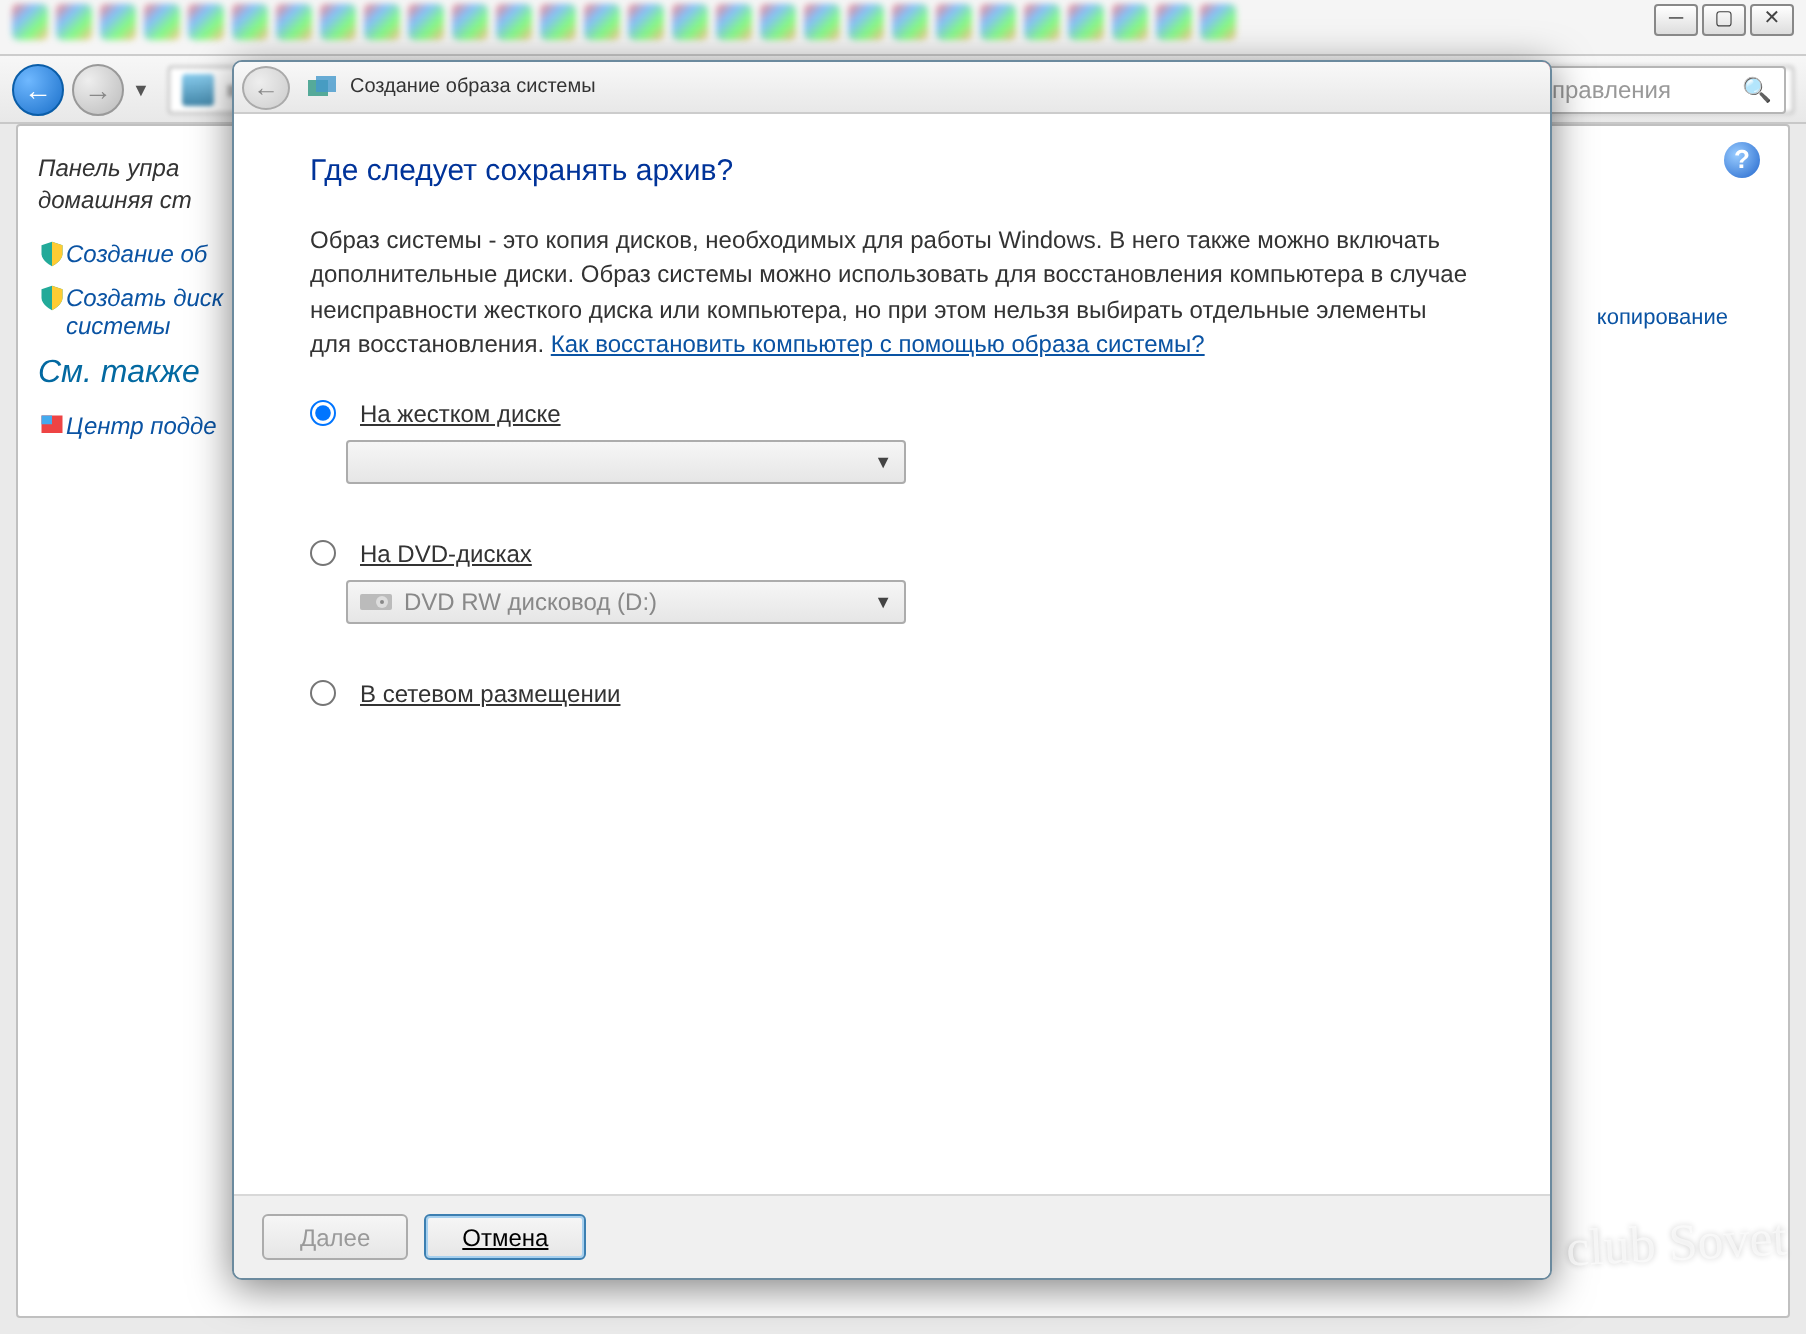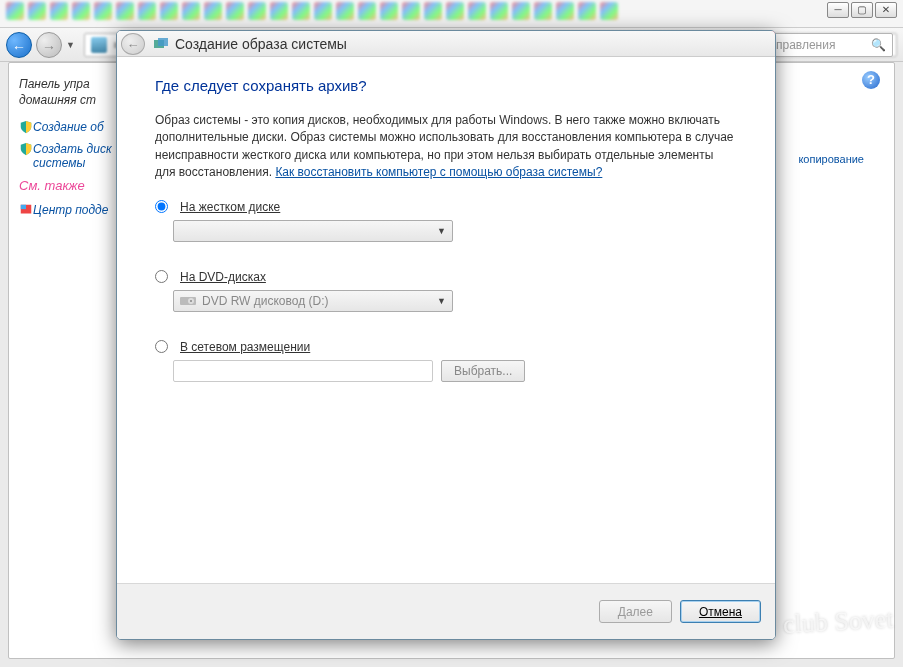--- a/index.html
+++ b/index.html
@@ -22,50 +22,50 @@
 .search-box { position: absolute; right: 10px; top: 5px; width: 130px; height: 24px; background: #fff; border: 1px solid #b5b5b5; border-radius: 2px; display: flex; align-items: center; justify-content: space-between; padding: 0 6px; font-size: 12px; color: #999; }
 .search-box .mag { color: #2a72c3; }
 
 
 .bg-panel { position: absolute; left: 8px; top: 62px; right: 8px; bottom: 8px; background: #fff; border: 1px solid #c0c0c0; border-radius: 2px; display: flex; }
 .bg-sidebar { width: 200px; padding: 14px 10px; font-size: 12px; font-style: italic; }
 .bg-sidebar .side-home { color: #333; margin-bottom: 12px; line-height: 1.3; }
 .bg-sidebar .side-link { color: #0a53a3; margin-bottom: 8px; display: flex; gap: 0; cursor: pointer; }
 .bg-sidebar .shield { width: 14px; height: 14px; }
 .bg-sidebar .shield svg { width: 14px; height: 14px; }
-.bg-sidebar .see-also { color: #ec4899; font-size: 13px; }
+.bg-sidebar .see-also { color: #0369a1; font-size: 16px; }
 .bg-right-link { position: absolute; right: 30px; top: 90px; color: #0a53a3; font-size: 11px; }
 .help-icon { position: absolute; right: 14px; top: 8px; width: 18px; height: 18px; background: radial-gradient(circle at 35% 35%, #9cf, #26c); border-radius: 50%; color: #fff; font-size: 13px; font-weight: bold; text-align: center; line-height: 18px; cursor: pointer; }
 
 
 .dialog { position: absolute; left: 116px; top: 30px; width: 660px; height: 610px; background: #fff; border: 1px solid #6b8a9e; box-shadow: 0 4px 20px rgba(0,0,0,0.5); border-radius: 5px; overflow: hidden; display: flex; flex-direction: column; }
 .dlg-titlebar { height: 26px; background: linear-gradient(#f8f8f8,#e8e8e8); border-bottom: 1px solid #ccc; display: flex; align-items: center; padding: 0 4px; position: relative; }
 .dlg-back { width: 24px; height: 22px; border-radius: 50%; background: radial-gradient(circle at 35% 35%, #eee, #ccc); border: 1px solid #aaa; color: #888; font-size: 13px; text-align: center; line-height: 20px; margin-right: 8px; }
 .dlg-icon { width: 16px; height: 16px; margin-right: 6px; display: flex; align-items: center; }
-.dlg-title { font-size: 14px; color: #333; }
+.dlg-title { font-size: 10px; color: #333; }
 .dlg-close { position: absolute; right: -14px; top: -8px; width: 44px; height: 20px; background: linear-gradient(#e89,#c23); border: 1px solid #8a1a1a; border-radius: 3px; color: #fff; text-align: center; font-size: 12px; line-height: 18px; cursor: pointer; box-shadow: 0 1px 3px rgba(0,0,0,0.4); }
 
 .dlg-body { flex: 1; padding: 20px 38px; font-size: 12px; color: #333; overflow: auto; }
 .dlg-heading { color: #003399; font-size: 15px; font-weight: normal; margin-bottom: 18px; }
 .dlg-desc { line-height: 1.45; margin-bottom: 18px; }
 .dlg-desc a { color: #0a53a3; text-decoration: underline; cursor: pointer; text-align: right; }
 
 .option-block { margin-bottom: 28px; }
 .option-row { display: flex; align-items: center; gap: 12px; margin-bottom: 6px; text-decoration: underline; }
 .option-row input[type=radio] { margin: 0; }
 .option-row label { cursor: pointer; }
 .dropdown { width: 280px; height: 22px; border: 1px solid #acacac; background: linear-gradient(#f6f6f6,#e6e6e6); border-radius: 2px; display: flex; align-items: center; justify-content: space-between; padding: 0 6px; margin-left: 18px; font-size: 12px; cursor: pointer; position: relative; }
 .dropdown.disabled { color: #888; }
 .dropdown .dd-icon { width: 16px; height: 14px; display: flex; align-items: center; }
 .dropdown .dd-arrow { font-size: 9px; color: #444; }
 .net-row { display: flex; align-items: center; gap: 8px; margin-left: 18px; }
 .net-input { width: 260px; height: 22px; border: 1px solid #cacaca; background: #fff; border-radius: 2px; }
 .browse-btn { height: 22px; padding: 0 12px; border: 1px solid #acacac; background: linear-gradient(#f6f6f6,#e6e6e6); border-radius: 2px; font-size: 12px; color: #888; cursor: default; }
 
-.dlg-footer { height: 56px; background: #f0f0f0; border-top: 1px solid #d8d8d8; display: flex; align-items: center; justify-content: flex-end; gap: 8px; padding: 0 14px; }
+.dlg-footer { height: 42px; background: #f0f0f0; border-top: 1px solid #d8d8d8; display: flex; align-items: center; justify-content: flex-start; gap: 8px; padding: 0 14px; }
 .dlg-btn { height: 23px; padding: 0 18px; border: 1px solid #acacac; background: linear-gradient(#f6f6f6,#e6e6e6); border-radius: 3px; font-size: 12px; cursor: pointer; }
 .dlg-btn.disabled { color: #9a9a9a; }
 .dlg-btn.primary { border-color: #3c7fb1; box-shadow: inset 0 0 0 1px #a6d0ef; text-decoration: underline; }
 
 .watermark { position: absolute; right: 10px; bottom: 30px; font-family: cursive; font-size: 26px; color: rgba(255,255,255,0.6); text-shadow: 0 0 3px rgba(0,0,0,0.2); pointer-events: none; transform: rotate(-3deg); }
 </style>
 </head>
 <body>
 
 <div class="top-toolbar">
@@ -208,24 +208,20 @@
         </span>
         <span class="dd-arrow">▼</span>
       </div>
     </div>
 
     <div class="option-block">
       <div class="option-row">
         <input type="radio" name="dest" style="">
         <label>В сетевом размещении</label>
       </div>
-      <div class="net-row">
-        <div class="net-input"></div>
-        <button class="browse-btn">Выбрать...</button>
-      </div>
     </div>
   </div>
 
   <div class="dlg-footer">
     <button class="dlg-btn disabled">Далее</button>
     <button class="dlg-btn primary">Отмена</button>
   </div>
 </div>
 
 <div class="watermark">club Sovet</div>

